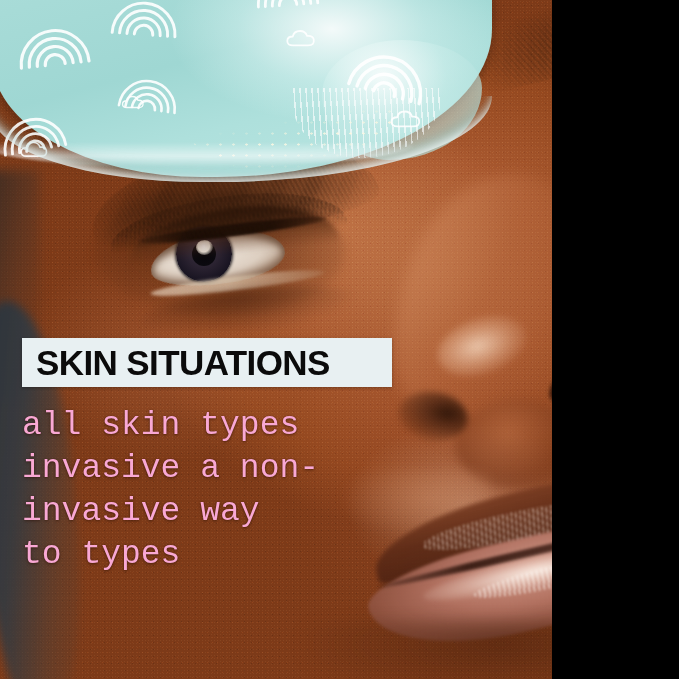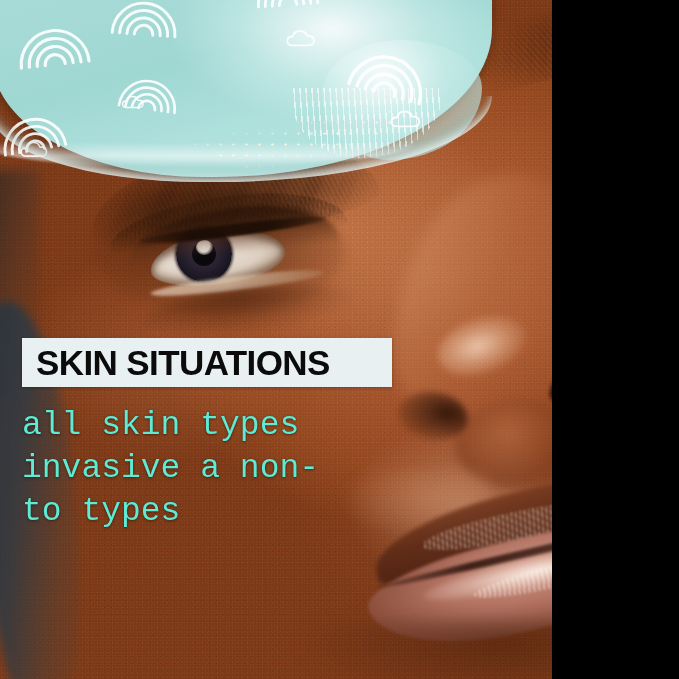--- a/index.html
+++ b/index.html
@@ -310,21 +310,21 @@
   }
   .headline{
     margin:0 0 0 14px;
     font-family:"Liberation Sans",sans-serif;
     font-weight:bold;font-size:35px;line-height:1;
     letter-spacing:-0.6px;color:#0b0b0b;white-space:nowrap;
   }
   .body-copy{
     position:absolute;left:22px;top:404px;width:420px;
     font-family:"Liberation Mono","DejaVu Sans Mono",monospace;
-    font-size:33px;line-height:43px;color:#5eead4;
+    font-size:33px;line-height:43px;color:#f9a8d4;
     letter-spacing:0px;white-space:pre;
     text-shadow:0 1px 3px rgba(40,14,4,.55), 0 0 1px rgba(40,14,4,.5);
   }
   .body-copy div{margin:0;}
 </style>
 </head>
 <body>
 
 <div id="stage">
 
@@ -432,15 +432,15 @@
     <div class="band-sparkle"></div>
     <div class="band-beads"></div>
     <div class="band-rim"></div>
   </div>
   <div class="band-edge"></div>
 
   <div class="headline-band">
     <h1 class="headline">SKIN SITUATIONS</h1>
   </div>
 
-  <div class="body-copy" id="body-copy"><div>all skin types</div><div>invasive a non-</div><div>to types</div></div>
+  <div class="body-copy" id="body-copy"><div>all skin types</div><div>invasive a non-</div><div>invasive way</div><div>to types</div></div>
 
 </div>
 
 </body></html>

